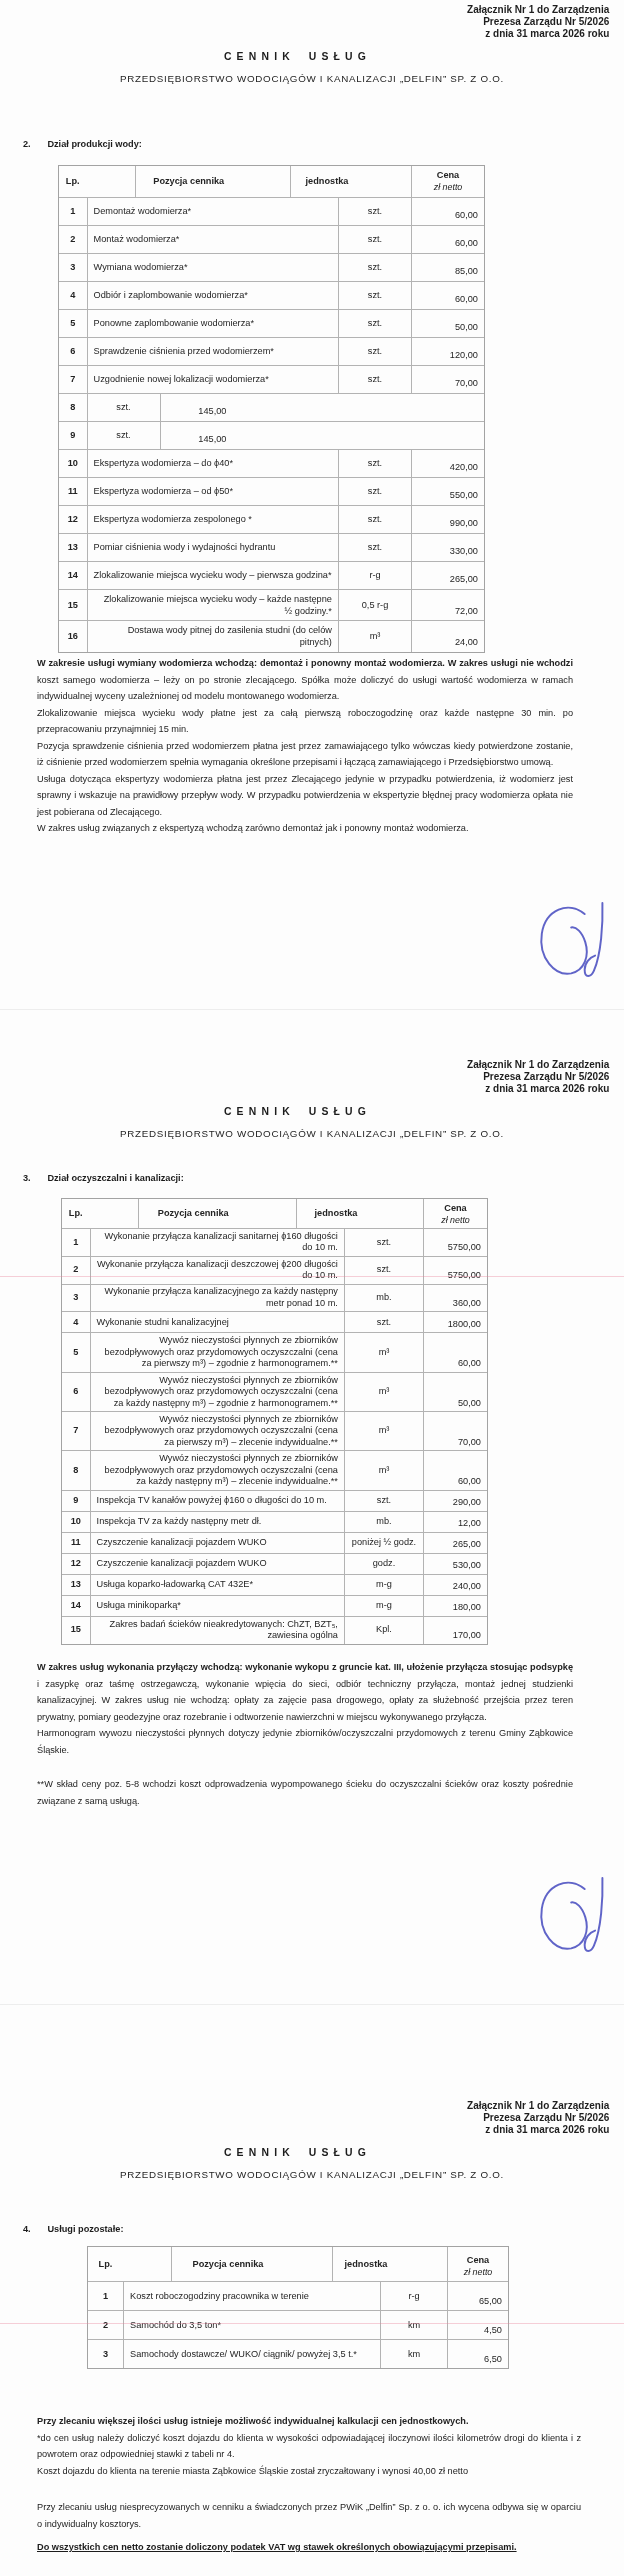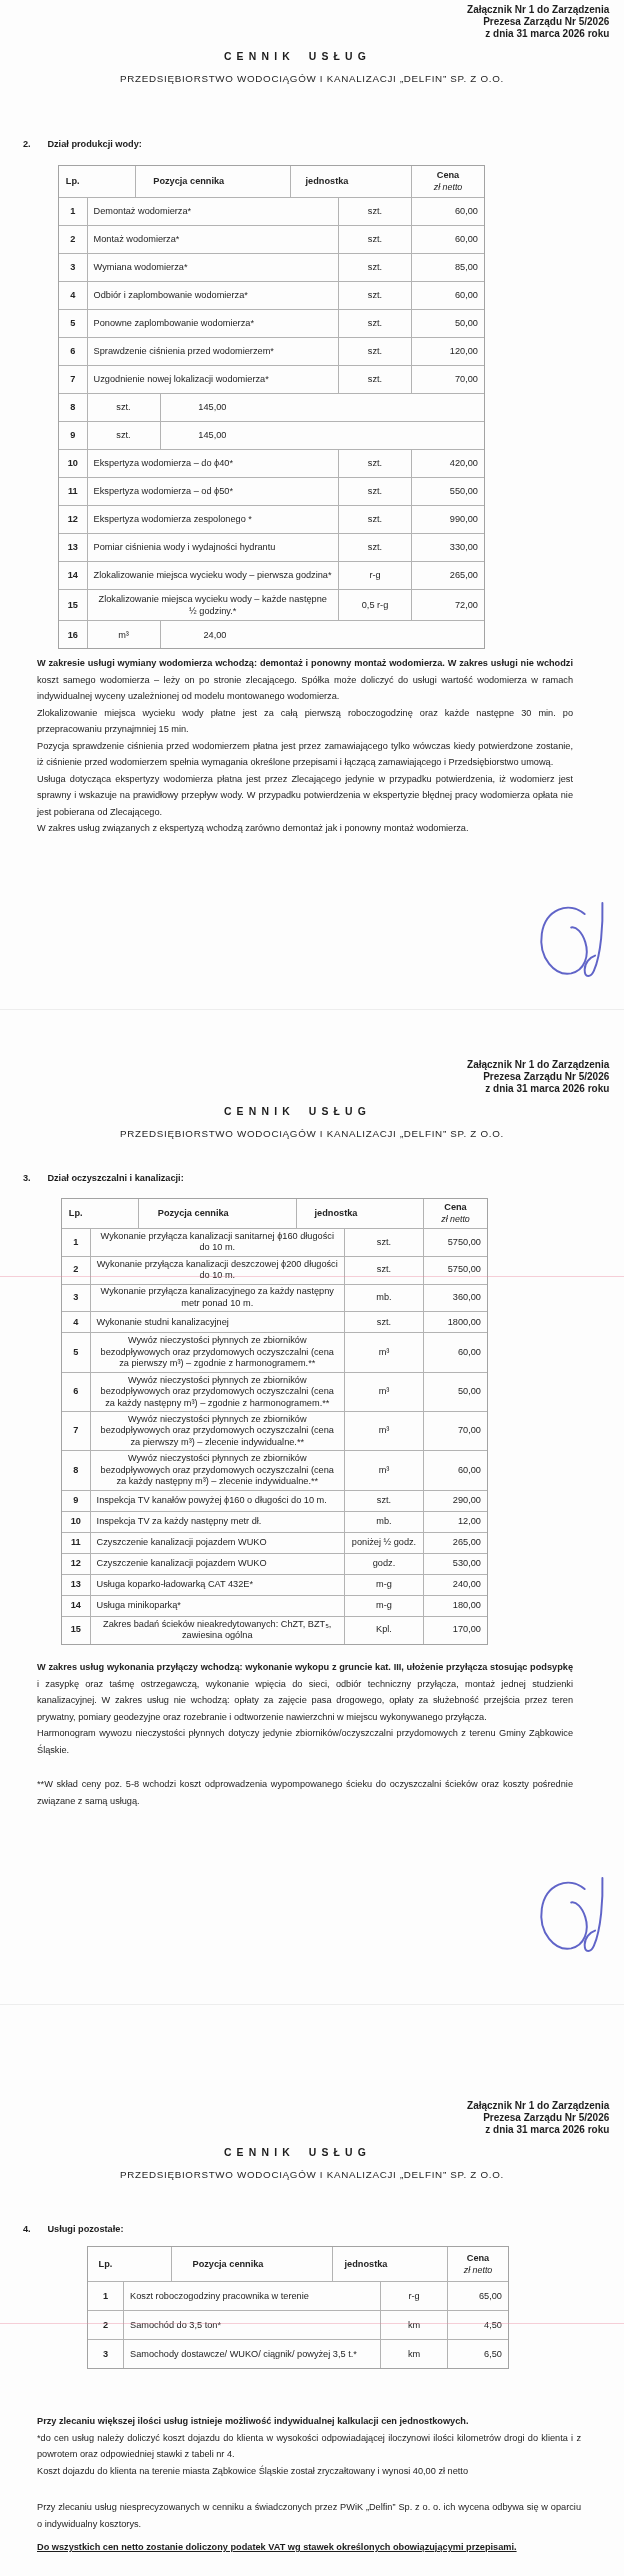--- a/index.html
+++ b/index.html
@@ -18,23 +18,23 @@
   .sec-head{position:absolute;left:23px;font-size:9.2px;font-weight:700;color:#1c1c1c;display:flex;}
   .sec-head .num{width:24.4px;}
   
   .ptable{position:absolute;border:0.6px solid #a3a3a3;font-size:9.2px;background:transparent;}
   .trow{display:flex;align-items:stretch;border-top:0.6px solid #b3b3b3;}
   .trow:first-child{border-top:none;}
   .cell{display:flex;align-items:center;border-left:0.6px solid #b3b3b3;
     line-height:12.2px;box-sizing:border-box;}
   .cell:first-child{border-left:none;}
   .c-lp{justify-content:center;font-weight:700;flex:0 0 auto;}
-  .c-item{flex:1 1 auto;text-align:center;}
+  .c-item{flex:1 1 auto;text-align:right;}
   .c-unit{justify-content:center;text-align:center;flex:0 0 auto;}
-  .c-price{justify-content:flex-end;padding-right:11px;flex:0 0 auto;}
+  .c-price{justify-content:flex-end;padding-right:11px;flex:0 0 auto;align-items:flex-end;}
   .thead{font-weight:700;gap:48px;}
   .thead .cell{justify-content:center;text-align:center;}
   .thead .c-price{padding-right:4.9px;}
   .price-sub{font-weight:400;font-style:italic;font-size:8.9px;}
   .t1 .cell{padding:3.1px 6.1px;}   .t1 .trow{min-height:27px;} .t1 .thead{min-height:29px;}
   .t1 .c-lp{width:27.5px;} .t1 .c-unit{width:73px;} .t1 .c-price{width:73px;}
   .t2 .cell{padding:1.8px 6.1px;line-height:11.6px;} .t2 .trow{min-height:20px;} .t2 .thead{min-height:29px;}
   .t2 .c-lp{width:27.5px;} .t2 .c-unit{width:79px;} .t2 .c-price{width:64px;}
   .t3 .cell{padding:3.1px 6.1px;}   .t3 .trow{min-height:28px;} .t3 .thead{min-height:34px;}
   .t3 .c-lp{width:35px;} .t3 .c-unit{width:67px;} .t3 .c-price{width:61px;}
@@ -162,20 +162,21 @@
         <div class="cell c-price">265,00</div>
       </div>
       <div class="trow">
         <div class="cell c-lp">15</div>
         <div class="cell c-item">Zlokalizowanie miejsca wycieku wody – każde następne ½ godziny.*</div>
         <div class="cell c-unit">0,5 r-g</div>
         <div class="cell c-price">72,00</div>
       </div>
       <div class="trow">
         <div class="cell c-lp">16</div>
+        <div class="cell c-item">Dostawa wody pitnej do zasilenia studni (do celów pitnych)</div>
         <div class="cell c-unit">m³</div>
         <div class="cell c-price">24,00</div>
       </div>
     </div>
 
   <div class="notes firstline-bold" style="top:655px;left:37px;width:536px;">
       <p>W zakresie usługi wymiany wodomierza wchodzą: demontaż i ponowny montaż wodomierza. W zakres usługi nie wchodzi koszt samego wodomierza – leży on po stronie zlecającego. Spółka może doliczyć do usługi wartość wodomierza w ramach indywidualnej wyceny uzależnionej od modelu montowanego wodomierza.</p>
       <p>Zlokalizowanie miejsca wycieku wody płatne jest za całą pierwszą roboczogodzinę oraz każde następne 30 min. po przepracowaniu przynajmniej 15 min.</p>
       <p>Pozycja sprawdzenie ciśnienia przed wodomierzem płatna jest przez zamawiającego tylko wówczas kiedy potwierdzone zostanie, iż ciśnienie przed wodomierzem spełnia wymagania określone przepisami i łączącą zamawiającego i Przedsiębiorstwo umową.</p>
       <p>Usługa dotycząca ekspertyzy wodomierza płatna jest przez Zlecającego jedynie w przypadku potwierdzenia, iż wodomierz jest sprawny i wskazuje na prawidłowy przepływ wody. W przypadku potwierdzenia w ekspertyzie błędnej pracy wodomierza opłata nie jest pobierana od Zlecającego.</p>

